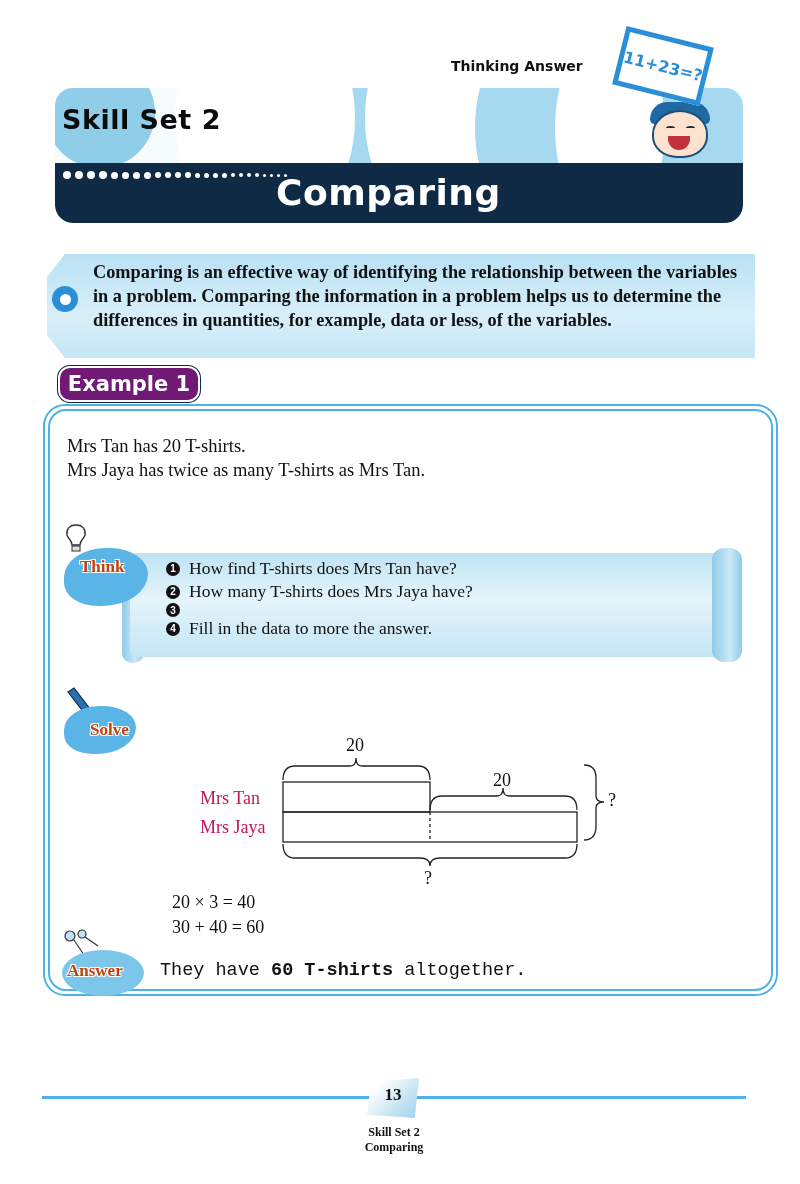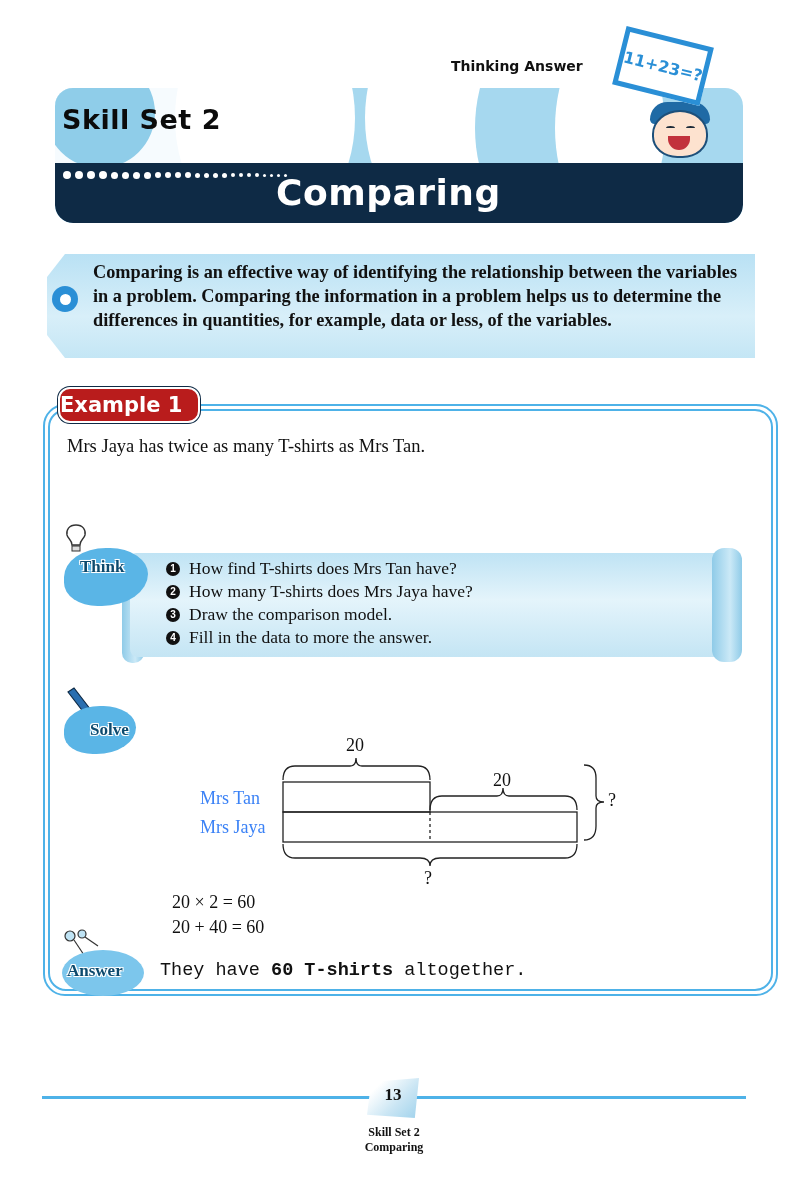--- a/index.html
+++ b/index.html
@@ -83,24 +83,24 @@
   
   .example-box {
     position: absolute; left: 43px; top: 404px; width: 735px; height: 592px;
     border: 2px solid #4eb2e8; border-radius: 22px;
   }
   .example-box-inner {
     position: absolute; left: 48px; top: 409px; width: 725px; height: 582px;
     border: 2px solid #4eb2e8; border-radius: 18px;
   }
   .example-tab {
-    position: absolute; left: 58px; top: 387px; width: 142px; height: 36px;
-    background: #b91c1c; border-radius: 12px; border: 2px solid #fff;
+    position: absolute; left: 58px; top: 366px; width: 142px; height: 36px;
+    background: #701a75; border-radius: 12px; border: 2px solid #fff;
     box-shadow: 0 0 0 1px #0e2a45;
-    display: flex; align-items: center; 
+    display: flex; align-items: center; justify-content: center;
   }
   .example-tab span {
     font-family: "DejaVu Sans", sans-serif; font-weight: bold; font-size: 21px; color: #fff;
   }
   .problem {
     position: absolute; left: 67px; top: 434px;
     font-size: 18.5px; line-height: 24px; color: #111;
   }
 
   
@@ -116,21 +116,21 @@
   }
   .scroll-left {
     position: absolute; left: 122px; top: 575px; width: 22px; height: 88px;
     background: linear-gradient(90deg, #8fcbe8, #cbe9f7 60%, #8fcbe8);
     border-radius: 10px;
   }
   .badge-blob {
     position: absolute; background: #5ab5e6; border-radius: 50% 45% 55% 40%;
   }
   .badge-label {
-    position: absolute; font-weight: bold; font-size: 17px; color: #0c4a6e;
+    position: absolute; font-weight: bold; font-size: 17px; color: #c2410c;
     text-shadow: -1px -1px 0 #fff, 1px -1px 0 #fff, -1px 1px 0 #fff, 1px 1px 0 #fff, 0 0 2px #fff;
   }
   .bulb {
     position: absolute; left: 64px; top: 524px; width: 24px; height: 30px;
   }
   .think-list { position: absolute; left: 166px; top: 557px; list-style: none; }
   .think-list li {
     display: flex; align-items: center; font-size: 17.5px; line-height: 23px; color: #111;
   }
   .num-circle {
@@ -138,21 +138,21 @@
     background: #111; color: #fff; font-size: 10px; font-weight: bold;
     align-items: center; justify-content: center; margin-right: 9px;
     font-family: "Liberation Sans", sans-serif;
   }
 
   
   .pencil { position: absolute; left: 64px; top: 686px; width: 40px; height: 40px; }
 
   
   .model { position: absolute; left: 180px; top: 730px; width: 460px; height: 170px; }
-  .model .name { position: absolute; font-size: 18px; color: #3b82f6; }
+  .model .name { position: absolute; font-size: 18px; color: #be185d; }
   .model .lbl { position: absolute; font-size: 18px; color: #111; }
 
   .calc { position: absolute; left: 172px; top: 890px; font-size: 18px; line-height: 25px; color: #111; }
   .answer-text { position: absolute; left: 160px; top: 960px; font-size: 18.5px; color: #111; font-family: Liberation Mono, monospace; }
   .answer-text b { font-weight: bold; }
   .keys { position: absolute; left: 62px; top: 928px; width: 40px; height: 36px; }
 
   
   .footer-line {
     position: absolute; top: 1096px; height: 3px; background: #4eb2e8;
@@ -229,20 +229,21 @@
 <div class="intro-ring"></div>
 <p class="intro-text">Comparing is an effective way of identifying the relationship between the variables in a problem. Comparing the information in a problem helps us to determine the differences in quantities, for example, data or less, of the variables.</p>
 
 <div class="example-box"></div>
 <div class="example-box-inner"></div>
 <div class="example-tab">
   <span>Example 1</span>
 </div>
 
 <div class="problem">
+  <div>Mrs Tan has 20 T-shirts.</div>
   <div>Mrs Jaya has twice as many T-shirts as Mrs Tan.</div>
 </div>
 
 <div class="scroll-left"></div>
 <div class="scroll"></div>
 <div class="scroll-right"></div>
 
 <svg class="bulb" viewBox="0 0 24 30">
   <path d="M12 1 C5 1 2 6 3 11 C4 15 8 16 8 21 L16 21 C16 16 20 15 21 11 C22 6 19 1 12 1 Z" fill="#ffffff" stroke="#333" stroke-width="1.4"></path>
   <rect x="8" y="22" width="8" height="5" fill="#ddd" stroke="#333" stroke-width="1"></rect>
@@ -254,21 +255,20 @@
   <li>
     <span class="num-circle">1</span>
     <span>How find T-shirts does Mrs Tan have?</span>
   </li>
   <li>
     <span class="num-circle">2</span>
     <span>How many T-shirts does Mrs Jaya have?</span>
   </li>
   <li>
     <span class="num-circle">3</span>
-    <span>Draw the comparison model.</span>
   </li>
   <li>
     <span class="num-circle">4</span>
     <span>Fill in the data to more the answer.</span>
   </li>
 </ul>
 
 <svg class="pencil" viewBox="0 0 40 40">
   <polygon points="4,6 10,2 30,28 24,32" fill="#2a6fb0" stroke="#0e2a45" stroke-width="1.2"></polygon>
   <polygon points="24,32 30,28 32,36" fill="#f2d3a8" stroke="#0e2a45" stroke-width="1"></polygon>
@@ -296,22 +296,22 @@
   </svg>
   <div class="lbl" style="left:166px; top:5px;">20</div>
   <div class="lbl" style="left:313px; top:40px;">20</div>
   <div class="lbl" style="left:428px; top:60px;">?</div>
   <div class="lbl" style="left:244px; top:138px;">?</div>
   <div class="name" style="left:20px; top:58px;">Mrs Tan</div>
   <div class="name" style="left:20px; top:87px;">Mrs Jaya</div>
 </div>
 
 <div class="calc">
-  <div>20 × 2 = 60</div>
-  <div>20 + 40 = 60</div>
+  <div>20 × 3 = 40</div>
+  <div>30 + 40 = 60</div>
 </div>
 
 <svg class="keys" viewBox="0 0 40 36">
   <g fill="#bfe3f4" stroke="#333" stroke-width="1.2">
     <circle cx="8" cy="8" r="5"></circle>
     <line x1="12" y1="12" x2="24" y2="30"></line>
     <circle cx="20" cy="6" r="4"></circle>
     <line x1="23" y1="9" x2="36" y2="18"></line>
   </g>
 </svg>

